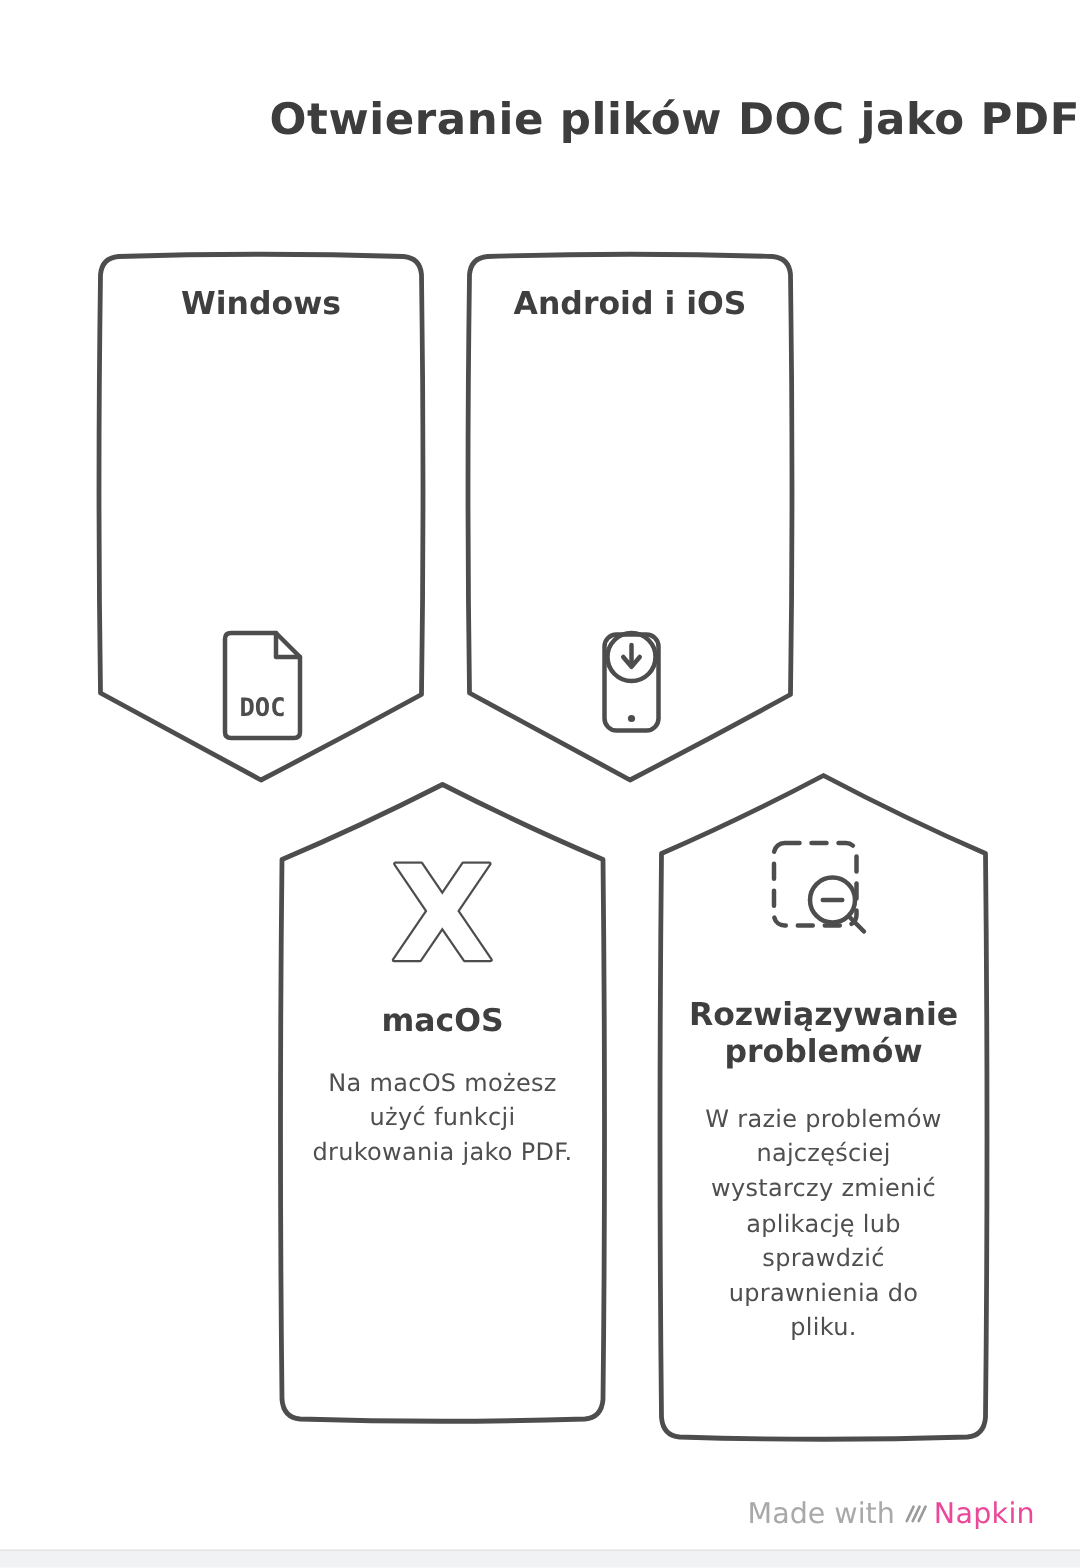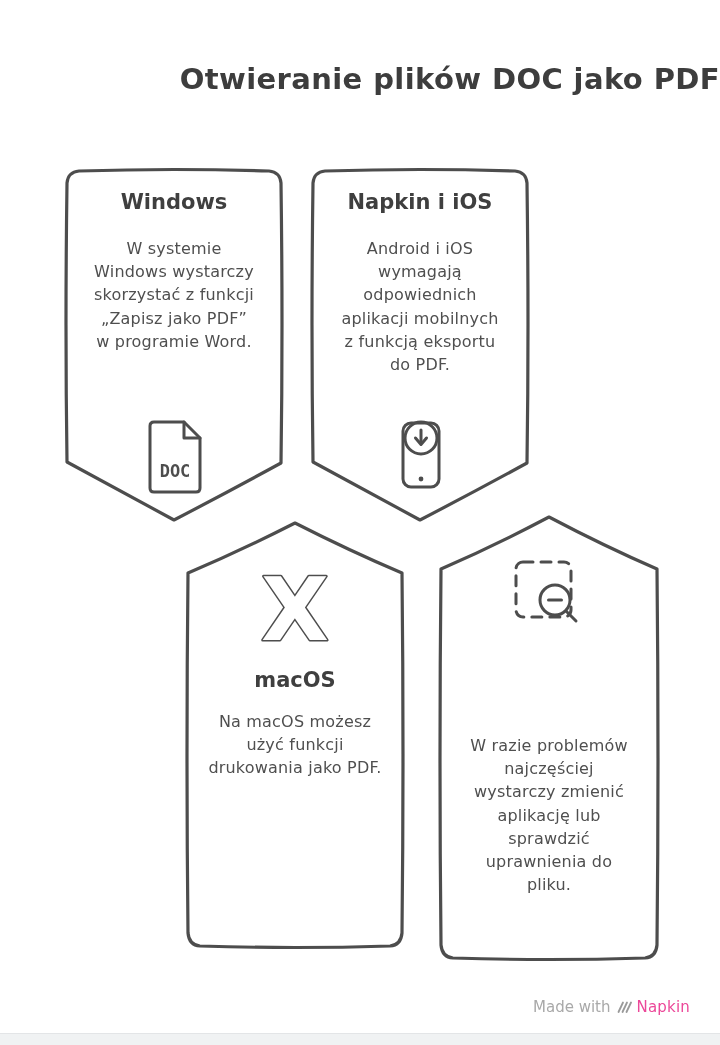--- a/index.html
+++ b/index.html
@@ -45,54 +45,52 @@
 
   .outline path{fill:#ffffff;stroke:#4d4d4d;stroke-width:3.2;
     stroke-linejoin:round;stroke-linecap:round;}
   .sketch{stroke:#4d4d4d;stroke-width:3;fill:none;
     stroke-linejoin:round;stroke-linecap:round;}
   .sketch-fill{fill:#4d4d4d;}
 
   .footer{
     position:absolute;top:998px;right:30px;
     display:flex;align-items:center;gap:5px;
-    font-size:15px;color:#a9a9a9;
+    font-size:19px;color:#a9a9a9;
   }
   .footer .brand{color:#ec4899;font-weight:normal;letter-spacing:.2px;}
   .bottom-edge{
     position:absolute;left:0;bottom:0;width:720px;height:11px;
     background:#f0f2f3;border-top:1px solid #e3e5e7;
   }
 </style>
 </head>
 <body>
 
 <div class="title">Otwieranie plików DOC jako PDF</div>
 
 <div class="card" id="card-windows">
   <svg class="outline" width="222" height="358" viewBox="0 0 222 358">
     <path d="M16 4 Q5 5 4 16 Q2 160 4 295 Q57 324 111 353 Q165 325 218 296 Q220 160 218 16 Q217 5 206 4 Q111 1 16 4 Z"></path>
   </svg>
   <div class="heading">Windows</div>
-  <div class="body">W systemie Windows wystarczy skorzystać z funkcji „Zapisz jako PDF” w programie Word.</div>
   <div class="icon-wrap">
     <svg width="68" height="80" viewBox="0 0 68 80">
       <path class="sketch" fill="#fff" d="M14 5 Q10 5 10 9 L10 71 Q10 75 14 75 L56 75 Q60 75 60 71 L60 21 L44 5 Z"></path>
       <path class="sketch" d="M44 5 L44 21 L60 21"></path>
       <text x="35" y="60" text-anchor="middle" font-family="DejaVu Sans Mono, monospace" font-size="17" font-weight="bold" fill="#4d4d4d">DOC</text>
     </svg>
   </div>
 </div>
 
 <div class="card" id="card-android">
   <svg class="outline" width="222" height="358" viewBox="0 0 222 358">
     <path d="M16 4 Q5 5 4 16 Q2 160 4 295 Q57 324 111 353 Q165 325 218 296 Q220 160 218 16 Q217 5 206 4 Q111 1 16 4 Z"></path>
   </svg>
-  <div class="heading">Napkin i iOS</div>
-  <div class="body">Android i iOS wymagają odpowiednich aplikacji mobilnych z funkcją eksportu do PDF.</div>
+  <div class="heading">Android i iOS</div>
   <div class="icon-wrap">
     <svg width="76" height="84" viewBox="0 0 76 84">
       <rect class="sketch" fill="#fff" x="21" y="12" width="36" height="64" rx="8"></rect>
       <circle class="sketch" fill="#fff" cx="39" cy="27" r="16"></circle>
       <path class="sketch" d="M39 19 L39 32"></path>
       <path class="sketch" d="M33.5 27 L39 33.5 L44.5 27"></path>
       <circle class="sketch-fill" cx="39" cy="68" r="2.4"></circle>
     </svg>
   </div>
 </div>
@@ -115,20 +113,21 @@
     <path d="M112 3 Q57 32 4 55 Q2 245 4 431 Q5 443 16 444 Q112 447 208 444 Q219 443 220 431 Q222 245 220 55 Q167 32 112 3 Z"></path>
   </svg>
   <div class="icon-wrap">
     <svg width="84" height="84" viewBox="0 0 84 84">
       <rect class="sketch" x="9" y="6" width="55" height="55" rx="7" stroke-dasharray="10 8"></rect>
       <circle class="sketch" fill="#fff" cx="48" cy="44" r="15"></circle>
       <path class="sketch" d="M41.5 44 L54.5 44"></path>
       <path class="sketch" stroke-width="4" d="M59.5 55.5 L69 65"></path>
     </svg>
   </div>
+  <div class="heading">Rozwiązywanie problemów</div>
   <div class="body">W razie problemów najczęściej wystarczy zmienić aplikację lub sprawdzić uprawnienia do pliku.</div>
 </div>
 
 <div class="footer">
   <span>Made with</span>
   <svg width="16" height="14" viewBox="0 0 16 14">
     <path d="M2.5 12 L7 2.5" stroke="#9a9a9a" stroke-width="1.8" stroke-linecap="round" fill="none"></path>
     <path d="M6.5 12 L11 2.5" stroke="#9a9a9a" stroke-width="1.8" stroke-linecap="round" fill="none"></path>
     <path d="M10.5 12 L15 2.5" stroke="#9a9a9a" stroke-width="1.8" stroke-linecap="round" fill="none"></path>
   </svg>

